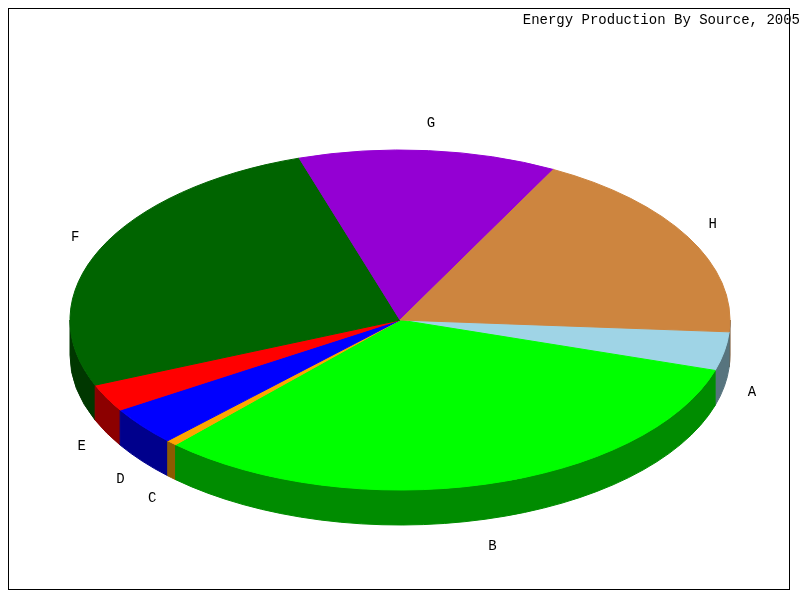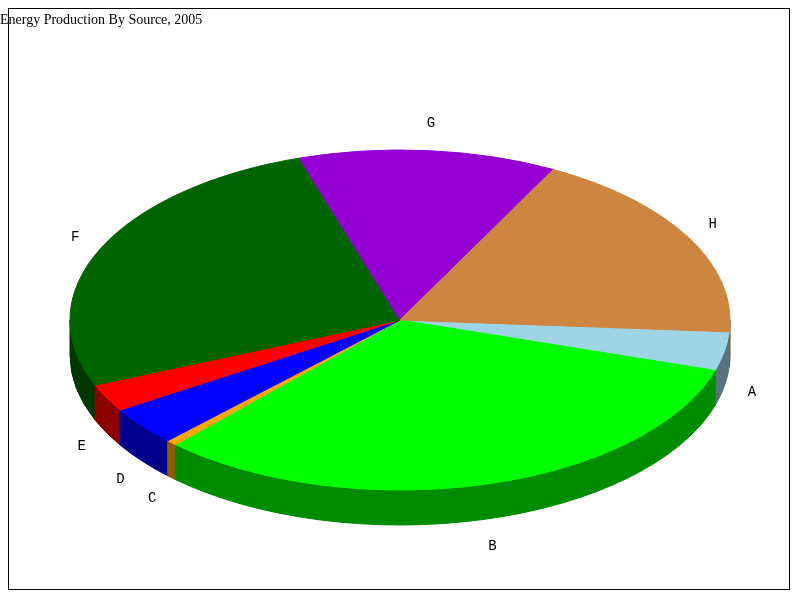--- a/index.html
+++ b/index.html
@@ -18,23 +18,23 @@
     width: 782px;
     height: 582px;
     border: 1px solid #000;
     box-sizing: border-box;
   }
   .title {
     position: absolute;
     top: 12px;
     left: 0;
     width: 800px;
-    text-align: left;
+    text-align: right;
     font-size: 14px;
-    font-family: Liberation Serif, serif;
+    font-family: Liberation Mono, monospace;
     color: #000;
   }
   .chart-wrap {
     position: absolute;
     left: 0;
     top: 0;
     width: 800px;
     height: 600px;
   }
   .slice-label {

